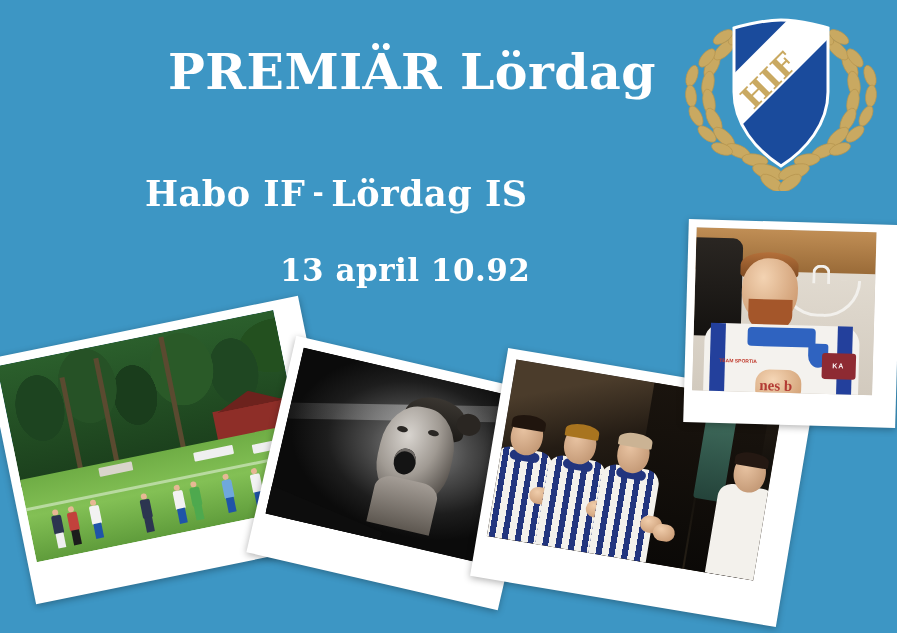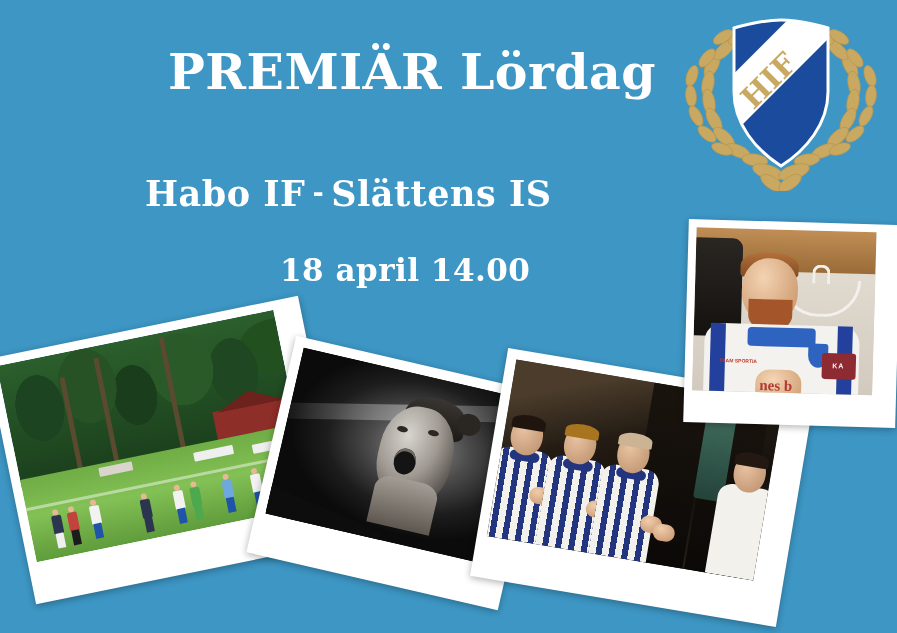--- a/index.html
+++ b/index.html
@@ -204,24 +204,24 @@
     background:#2f63c0;border-radius:3px 3px 50% 50%;}
 </style>
 </head>
 <body>
 
 <div id="poster" style="background: rgb(61, 150, 196);">
 
   <div class="txt" id="headline" style="color: rgb(255, 255, 255);">PREMIÄR Lördag</div>
 
   <div class="txt" id="matchup" style="color: rgb(255, 255, 255);">
-    <span>Habo IF</span><span class="sep">-</span><span>Slättens IS</span>
-  </div>
-
-  <div class="txt" id="datetime" style="color: rgb(255, 255, 255);">18 april 14.00</div>
+    <span>Habo IF</span><span class="sep">-</span><span>Lördag IS</span>
+  </div>
+
+  <div class="txt" id="datetime" style="color: rgb(255, 255, 255);">13 april 10.92</div>
 
 
   <div id="crest">
     <svg viewBox="0 0 210 185" xmlns="http://www.w3.org/2000/svg">
       <defs>
         <clipPath id="shieldclip">
           <path d="M58 22 C58 22 84 14 105 14 C126 14 152 22 152 22
                    L152 86 C152 118 130 144 105 160
                    C80 144 58 118 58 86 Z"></path>
         </clipPath>

